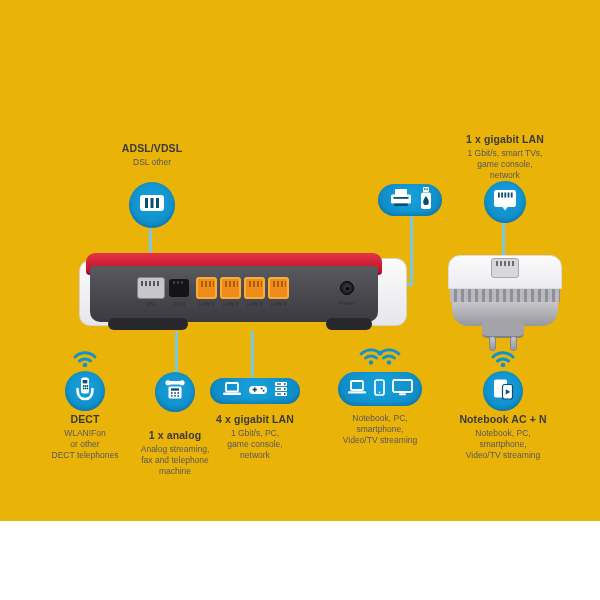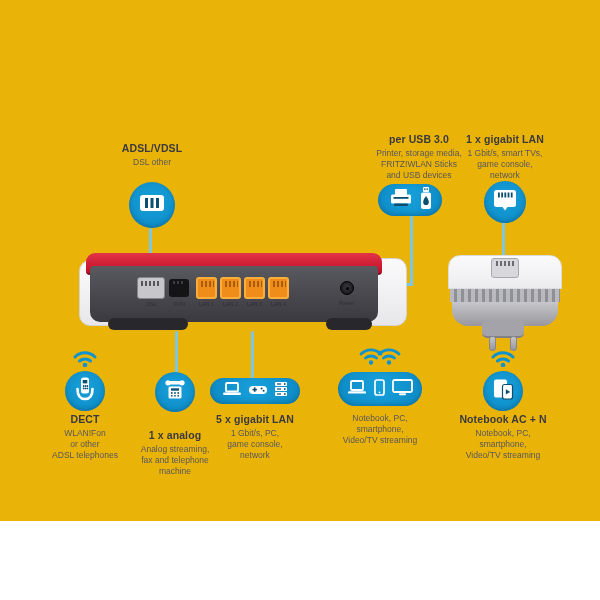--- a/index.html
+++ b/index.html
@@ -47,26 +47,20 @@
   <div class="cline" style="left:400px;top:283px;width:13px;height:3px;"></div>
   <div class="cline" style="left:502px;top:221px;width:3px;height:42px;"></div>
   <div class="cline" style="left:175px;top:331px;width:3px;height:42px;"></div>
   <div class="cline" style="left:251px;top:331px;width:3px;height:47px;"></div>
 
   <div class="callout" style="left:90px;top:142px;">
     <div class="c-title">ADSL/VDSL</div>
     <div class="c-line">DSL other</div>
   </div>
 
-  <div class="callout" style="left:357px;top:133px;">
-    <div class="c-title">per USB 3.0</div>
-    <div class="c-line">Printer, storage media,</div>
-    <div class="c-line">FRITZ!WLAN Sticks</div>
-    <div class="c-line">and USB devices</div>
-  </div>
 
   <div class="callout" style="left:443px;top:133px;">
     <div class="c-title">1 x gigabit LAN</div>
     <div class="c-line">1 Gbit/s, smart TVs,</div>
     <div class="c-line">game console,</div>
     <div class="c-line">network</div>
   </div>
 
   <div class="bcircle" style="left:129px;top:182px;width:46px;height:46px;">
     <span>
@@ -181,21 +175,21 @@
           <circle cx="11.5" cy="12.4" r=".9" fill="#0a4e70"></circle>
           <circle cx="13.4" cy="12.4" r=".9" fill="#0a4e70"></circle>
         <path d="M3.5 13 q0 10 7.5 10 q7.5 0 7.5 -10" stroke="#ffffff" stroke-width="2.6" fill="none" stroke-linecap="round"></path>
       </svg>
     </span>
   </div>
   <div class="callout" style="left:23px;top:413px;">
     <div class="c-title">DECT</div>
     <div class="c-line">WLAN!Fon</div>
     <div class="c-line">or other</div>
-    <div class="c-line">ADSL telephones</div>
+    <div class="c-line">DECT telephones</div>
   </div>
 
   <div class="bcircle" style="left:155px;top:372px;width:40px;height:40px;">
     <span>
       <svg width="26" height="22" viewBox="0 0 26 22">
         <rect x="4" y="2" width="18" height="3.6" rx="1.8" fill="#ffffff"></rect>
         <circle cx="6" cy="3.8" r="2.6" fill="#ffffff"></circle>
         <circle cx="20" cy="3.8" r="2.6" fill="#ffffff"></circle>
         <rect x="6.5" y="7.5" width="13" height="12" rx="1.5" fill="#ffffff"></rect>
         <rect x="9" y="9.3" width="8" height="2.4" fill="#0a4e70"></rect>
@@ -239,21 +233,21 @@
         <circle cx="10.8" cy="3" r=".9" fill="#0a4e70"></circle>
           <circle cx="10.8" cy="8" r=".9" fill="#0a4e70"></circle>
           <circle cx="10.8" cy="13" r=".9" fill="#0a4e70"></circle>
         <rect x="3" y="2.4" width="4" height="1.2" fill="#0a4e70"></rect>
           <rect x="3" y="7.4" width="4" height="1.2" fill="#0a4e70"></rect>
           <rect x="3" y="12.4" width="4" height="1.2" fill="#0a4e70"></rect>
       </svg>
     </span>
   </div>
   <div class="callout" style="left:193px;top:413px;">
-    <div class="c-title">5 x gigabit LAN</div>
+    <div class="c-title">4 x gigabit LAN</div>
     <div class="c-line">1 Gbit/s, PC,</div>
     <div class="c-line">game console,</div>
     <div class="c-line">network</div>
   </div>
 
   <span class="abs" style="left:356px;top:343px;">
     <svg width="48" height="23" viewBox="0 0 48 23">
       <path d="M5 11 A14 14 0 0 1 25 11" stroke="#0e93cf" stroke-width="2.8" fill="none" stroke-linecap="round"></path>
       <path d="M9.5 15 A8.5 8.5 0 0 1 20.5 15" stroke="#0e93cf" stroke-width="2.8" fill="none" stroke-linecap="round"></path>
       <circle cx="15" cy="19.5" r="2.2" fill="#0e93cf"></circle>

